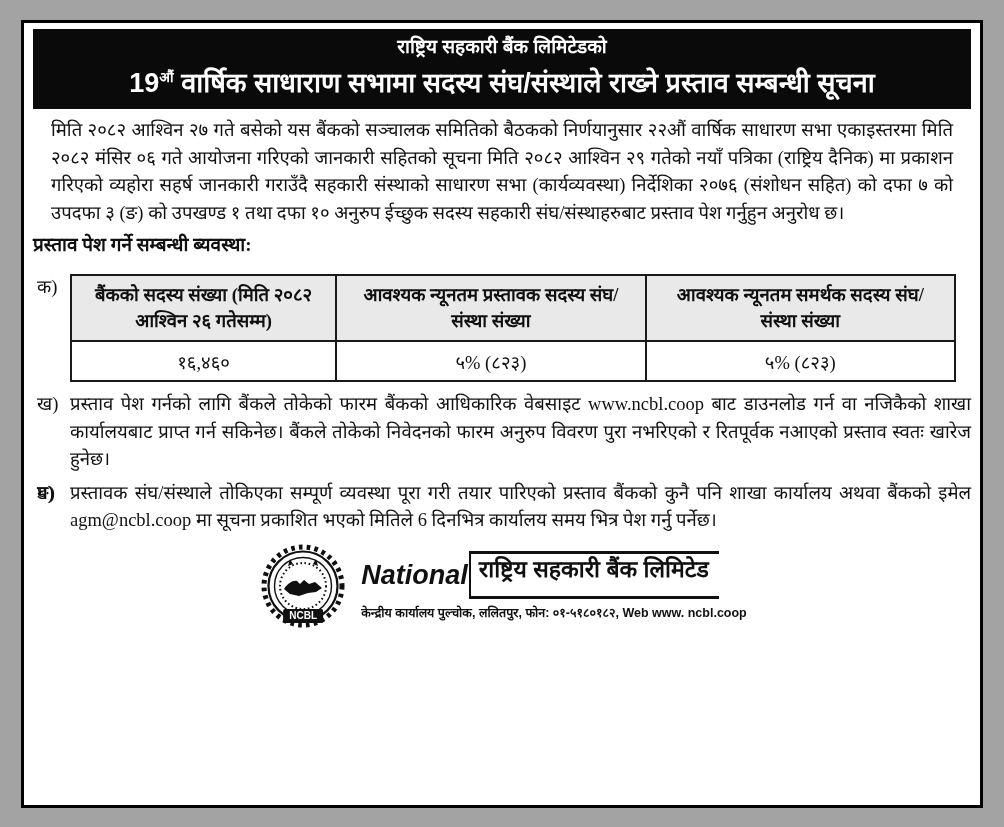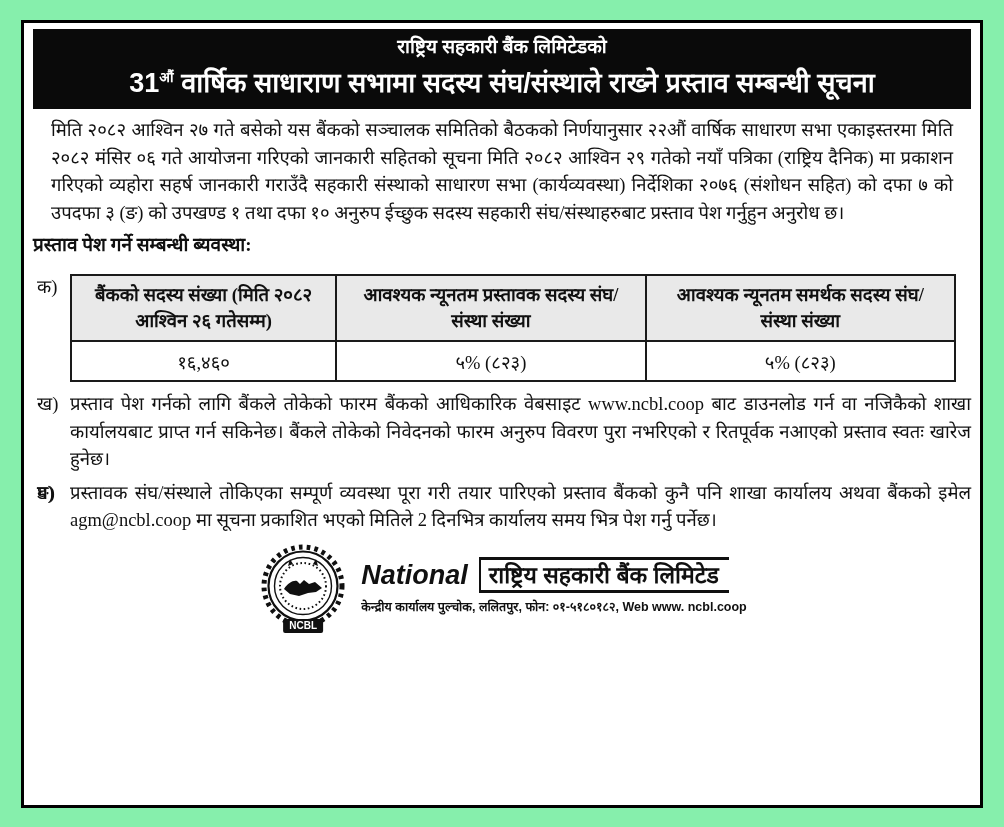--- a/index.html
+++ b/index.html
@@ -1,20 +1,20 @@
 <!DOCTYPE html>
 <html><head>
 <meta charset="utf-8">
 <style>
   html,body { margin:0; padding:0; }
   body {
     width:1004px; height:827px; background:#ffffff;
     font-family:"Liberation Serif","DejaVu Serif",serif; color:#101010;
   }
-  .page { position:relative; width:1004px; height:827px; overflow:hidden; background:#86efac; }
+  .page { position:relative; width:1004px; height:827px; overflow:hidden; background:#a3a3a3; }
   .doc-border {
     position:absolute; left:21px; top:20px; right:21px; bottom:19px;
     border:3px solid #000; box-sizing:border-box; padding:6px 8px 4px;
     background:#fff;
   }
   .header-box {
     background:#0a0a0a; color:#fff; text-align:center;
     padding:6px 10px 10px; margin:0 1px;
   }
   .header-line1 {
@@ -50,58 +50,58 @@
   }
   .members-table td { height:32px;margin-left:48px; }
   .col1 { width:30%; } .col2 { width:35%; } .col3 { width:35%; }
   .footer {
     display:flex; align-items:center; justify-content:center;
     gap:12px; margin-top:2px;
   }
   .logo { position:relative; width:92px; height:92px; flex:0 0 auto; }
   .logo svg { display:block; }
   .logo-banner {
-    position:absolute; left:50%; transform:translateX(-50%); bottom:0;
+    position:absolute; left:50%; transform:translateX(-50%); bottom:10px;
     background:#101010; color:#fff; font-family:"Liberation Sans",sans-serif;
     font-weight:bold; font-size:10px; line-height:12px; padding:1px 6px;
     border-radius:2px;
   }
   .brand { display:flex; flex-direction:column; align-items:flex-start; }
   .brand-row1 { display:flex; align-items:stretch; }
   .brand-national {
     font-family:"Liberation Sans","DejaVu Sans",sans-serif;
     font-style:italic; font-weight:bold; font-size:27px; line-height:34px;
-    padding-right:11px; display:flex; align-items:center;
+    padding-right:1px; display:flex; align-items:center;
   }
   .brand-np {
     font-family:"Liberation Sans","DejaVu Sans",sans-serif;
     font-weight:bold; font-size:23px; line-height:30px;
     border-top:3px solid #101010; border-bottom:3px solid #101010;
-    border-left:2px solid #101010; padding:0 10px 0 8px;
+    border-left:2px solid #101010; padding:0 10px 12px 8px;
   }
   .brand-en2 {
     font-family:"Liberation Sans","DejaVu Sans",sans-serif;
     font-style:italic; font-weight:bold; font-size:29px; line-height:34px;
     letter-spacing:0.5px;
   }
   .brand-address {
     font-family:"Liberation Sans","DejaVu Sans",sans-serif;
     font-weight:bold; font-size:12.5px; line-height:17px; margin-top:6px;
     align-self:center;
   }
 </style>
 </head>
 <body>
 
 <div class="page">
   <div class="doc-border">
 
     <div class="header-box">
       <div class="header-line1">राष्ट्रिय सहकारी बैंक लिमिटेडको</div>
-      <div class="header-line2"><span>31</span><sup>औं</sup><span> वार्षिक साधाराण सभामा सदस्य संघ/संस्थाले राख्ने प्रस्ताव सम्बन्धी सूचना</span></div>
+      <div class="header-line2"><span>19</span><sup>औं</sup><span> वार्षिक साधाराण सभामा सदस्य संघ/संस्थाले राख्ने प्रस्ताव सम्बन्धी सूचना</span></div>
     </div>
 
     <p class="intro">मिति २०८२ आश्विन २७ गते बसेको यस बैंकको सञ्चालक समितिको बैठकको निर्णयानुसार २२औं वार्षिक साधारण सभा एकाइस्तरमा मिति २०८२ मंसिर ०६ गते आयोजना गरिएको जानकारी सहितको सूचना मिति २०८२ आश्विन २९ गतेको नयाँ पत्रिका (राष्ट्रिय दैनिक) मा प्रकाशन गरिएको व्यहोरा सहर्ष जानकारी गराउँदै सहकारी संस्थाको साधारण सभा (कार्यव्यवस्था) निर्देशिका २०७६ (संशोधन सहित) को दफा ७ को उपदफा ३ (ङ) को उपखण्ड १ तथा दफा १० अनुरुप ईच्छुक सदस्य सहकारी संघ/संस्थाहरुबाट प्रस्ताव पेश गर्नुहुन अनुरोध छ।</p>
 
     <p class="section-heading">प्रस्ताव पेश गर्ने सम्बन्धी ब्यवस्था:</p>
 
     <div class="item">
       <span class="item-label">क)</span>
     </div>
 
@@ -135,21 +135,21 @@
     <div class="item">
       <span class="item-label">ग)</span>
     </div>
 
     <div class="item">
       <span class="item-label">घ)</span>
     </div>
 
     <div class="item">
       <span class="item-label">ङ)</span>
-      <span>प्रस्तावक संघ/संस्थाले तोकिएका सम्पूर्ण व्यवस्था पूरा गरी तयार पारिएको प्रस्ताव बैंकको कुनै पनि शाखा कार्यालय अथवा बैंकको इमेल agm@ncbl.coop मा सूचना प्रकाशित भएको मितिले 2 दिनभित्र कार्यालय समय भित्र पेश गर्नु पर्नेछ।</span>
+      <span>प्रस्तावक संघ/संस्थाले तोकिएका सम्पूर्ण व्यवस्था पूरा गरी तयार पारिएको प्रस्ताव बैंकको कुनै पनि शाखा कार्यालय अथवा बैंकको इमेल agm@ncbl.coop मा सूचना प्रकाशित भएको मितिले 6 दिनभित्र कार्यालय समय भित्र पेश गर्नु पर्नेछ।</span>
     </div>
 
     <div class="footer">
       <div class="logo">
         <svg width="92" height="92" viewBox="0 0 92 92">
           <circle cx="46" cy="45" r="39" fill="none" stroke="#101010" stroke-width="5" stroke-dasharray="3.6 4.2"></circle>
           <circle cx="46" cy="45" r="34.5" fill="#ffffff" stroke="#101010" stroke-width="2.2"></circle>
           <circle cx="46" cy="45" r="28.5" fill="none" stroke="#101010" stroke-width="1.4"></circle>
           <circle cx="46" cy="45" r="23" fill="none" stroke="#101010" stroke-width="2" stroke-dasharray="1.6 2.6"></circle>
           <path d="M27 48 c4-6 9-9 13-8 l3 3 4-4 5 4 6-2 7 6 -6 4 -8 1 -9 3 -9-2 -6-5 z" fill="#101010"></path>

